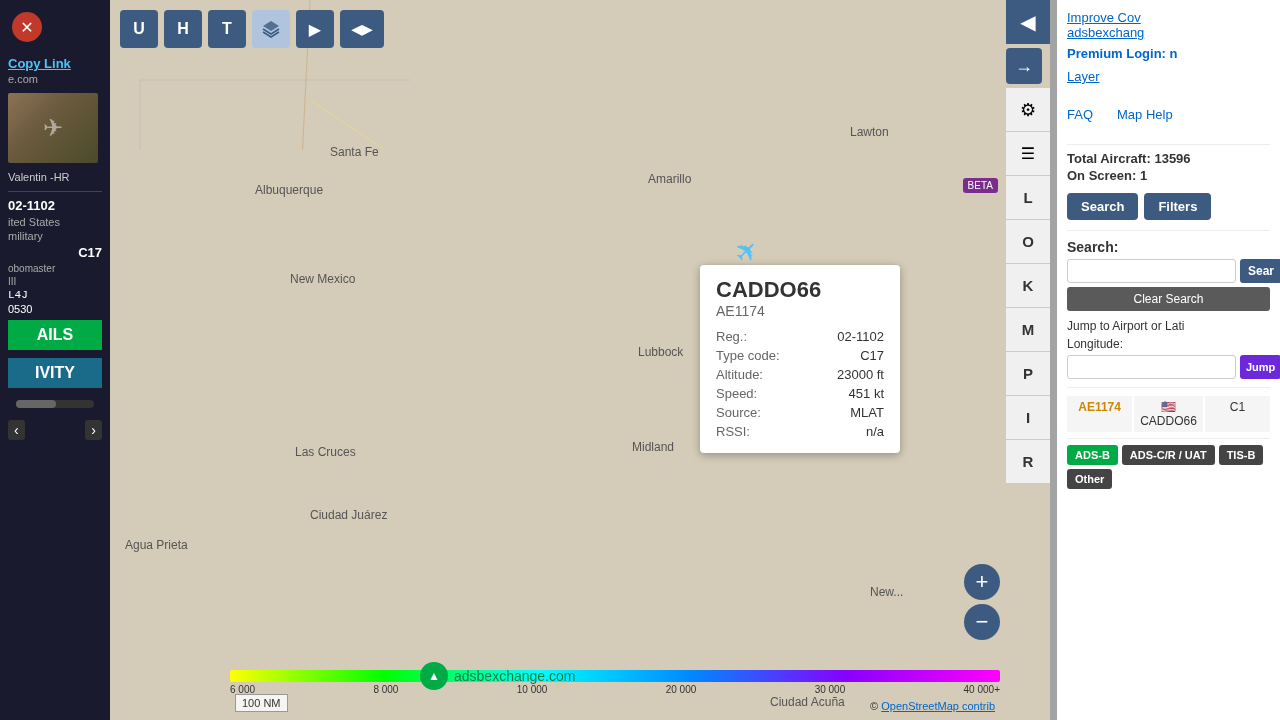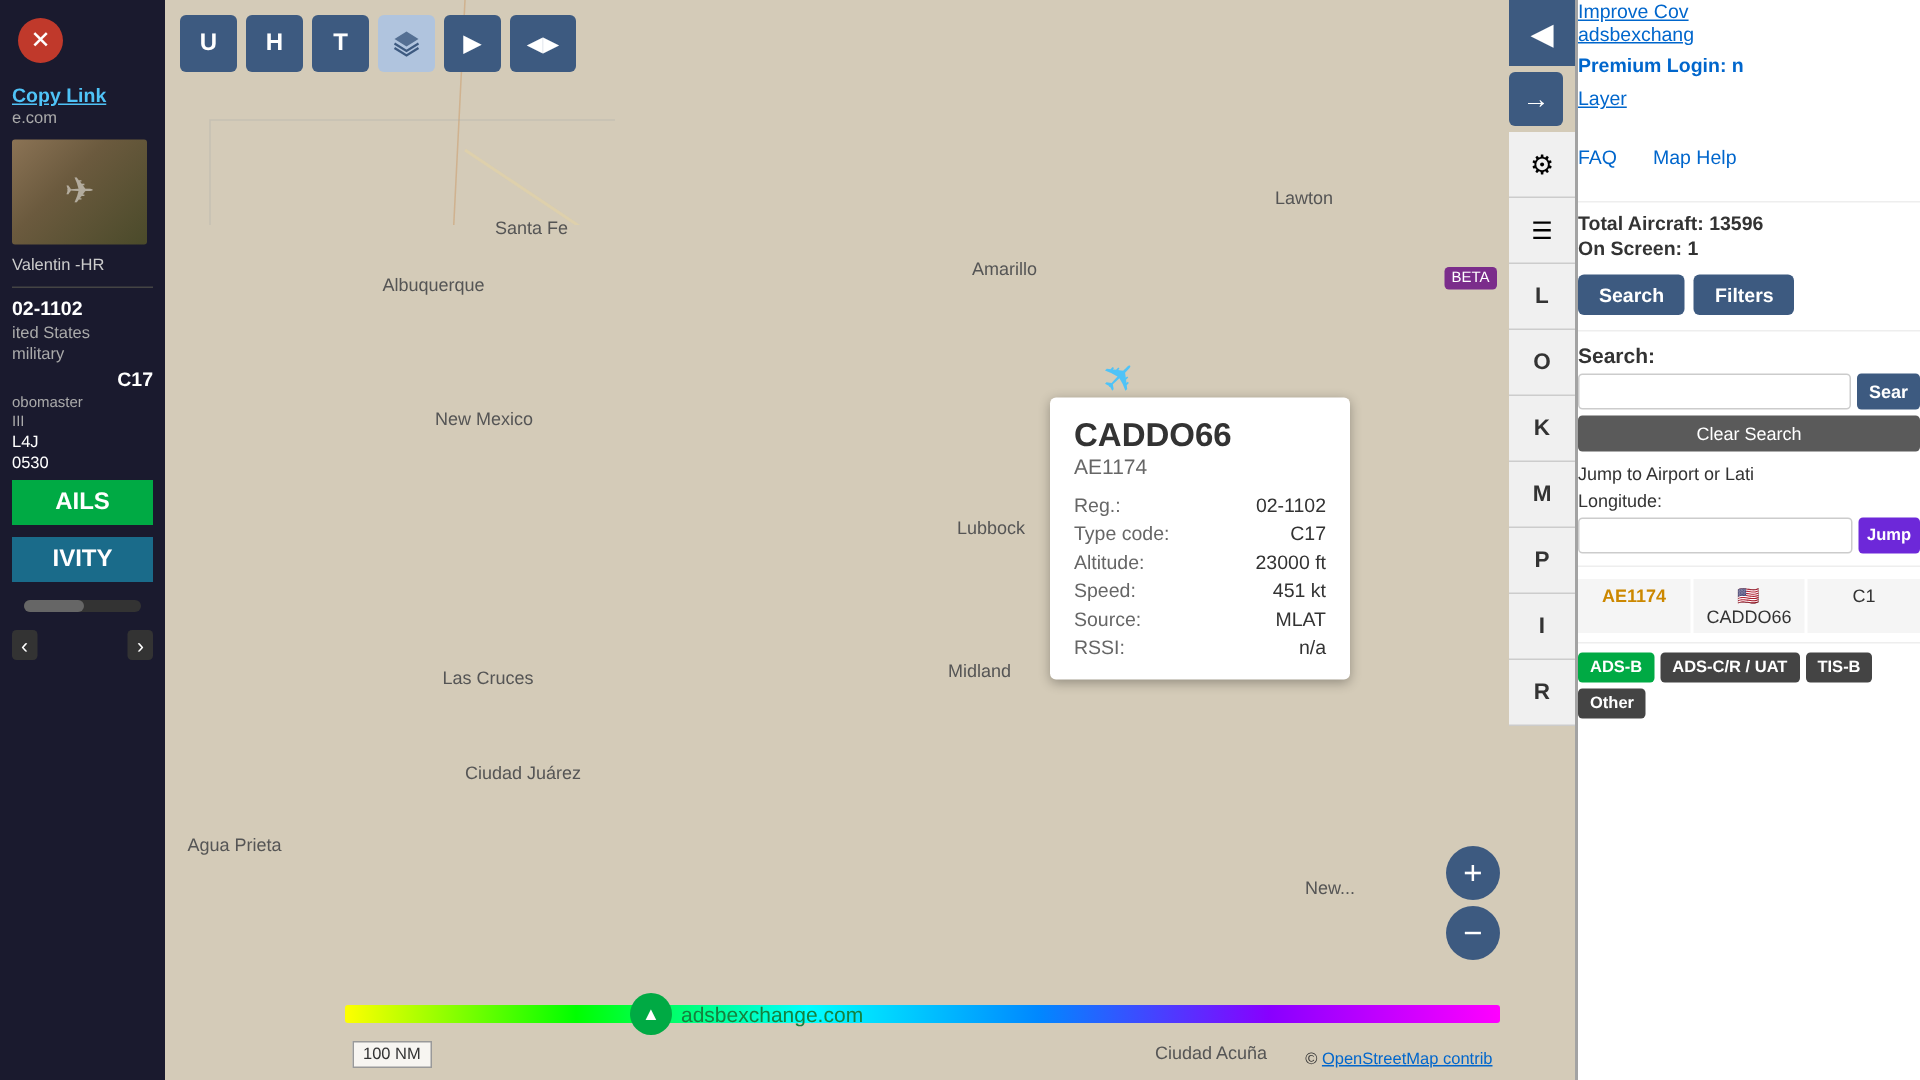--- a/index.html
+++ b/index.html
@@ -41,21 +41,21 @@
       position: absolute; top: 50%; left: 50%;
       transform: translate(-50%, -50%);
       font-size: 24px; color: rgba(255,255,255,0.5);
     }
     .pilot-name { color: #ccc; font-size: 11px; padding: 4px 8px; }
     .ac-reg { color: white; font-size: 13px; font-weight: bold; padding: 2px 8px; }
     .ac-country { color: #aaa; font-size: 11px; padding: 1px 8px; }
     .ac-mil { color: #aaa; font-size: 11px; padding: 1px 8px; }
     .ac-type { color: white; font-size: 13px; font-weight: bold; padding: 2px 8px; text-align: right; }
     .ac-fulltype { color: #aaa; font-size: 10px; padding: 1px 8px; }
-    .ac-code { color: white; font-size: 11px; padding: 1px 8px; }
+    .ac-code { color: white; font-size: 11px; padding: 1px 8px; font-family: Liberation Mono, monospace; }
     .ac-code2 { color: white; font-size: 11px; padding: 1px 8px; }
     .sidebar-btn {
       margin: 4px 8px;
       padding: 6px 4px;
       border: none;
       border-radius: 0;
       color: white;
       font-size: 16px;
       font-weight: bold;
       cursor: pointer;
@@ -280,23 +280,24 @@
       color: white; font-size: 10px; font-weight: normal;
       padding: 2px 5px; border-radius: 3px;
       z-index: 150;
     }
 
     
     #right-panel {
       width: 230px;
       height: 720px;
       background: white;
-      border-left: 2px solid #a3a3a3;
+      border-left: 7px solid #a3a3a3;
       overflow-y: auto;
       flex-shrink: 0;
+      padding: 10px;
     }
     .panel-link { color: #0066cc; text-decoration: underline; font-size: 13px; cursor: pointer; display: block; }
     .panel-premium { color: #0066cc; font-size: 13px; font-weight: bold; cursor: pointer; margin: 6px 0; }
     .panel-nav { display: flex; gap: 24px; margin: 22px 0; text-align: center; }
     .panel-nav-link { color: #0066cc; font-size: 13px; cursor: pointer; }
     .panel-stat { font-size: 13px; color: #333; margin: 2px 0; }
     .panel-stat span { font-weight: bold; }
     .panel-buttons { display: flex; gap: 6px; margin: 10px 0; }
     .panel-btn {
       padding: 6px 14px;
@@ -435,21 +436,21 @@
 
   <div class="map-label" style="left:220px; top:145px;">Santa Fe</div>
   <div class="map-label" style="left:145px; top:183px;">Albuquerque</div>
   <div class="map-label" style="left:180px; top:272px;">New Mexico</div>
   <div class="map-label" style="left:538px; top:172px;">Amarillo</div>
   <div class="map-label" style="left:740px; top:125px;">Lawton</div>
   <div class="map-label" style="left:185px; top:445px;">Las Cruces</div>
   <div class="map-label" style="left:528px; top:345px;">Lubbock</div>
   <div class="map-label" style="left:522px; top:440px;">Midland</div>
   <div class="map-label" style="left:200px; top:508px;">Ciudad Juárez</div>
-  <div class="map-label" style="left:15px; top:556px;">Agua Prieta</div>
+  <div class="map-label" style="left:15px; top:538px;">Agua Prieta</div>
   <div class="map-label" style="left:760px; top:585px;">New...</div>
   <div class="map-label" style="left:660px; top:695px;">Ciudad Acuña</div>
 
   <div class="aircraft-icon">✈</div>
 
   <div class="ac-popup">
     <div class="popup-callsign">CADDO66</div>
     <div class="popup-icao">AE1174</div>
     <div class="popup-row">
       <span class="popup-label">Reg.:</span>
@@ -508,20 +509,28 @@
     <div class="side-nav-btn">R</div>
   </div>
 
   <div class="zoom-buttons">
     <div class="zoom-btn">+</div>
     <div class="zoom-btn">−</div>
   </div>
 
   <div class="alt-scale">
     <div class="alt-gradient"></div>
+    <div class="alt-labels">
+      <span>6 000</span>
+      <span>8 000</span>
+      <span>10 000</span>
+      <span>20 000</span>
+      <span>30 000</span>
+      <span>40 000+</span>
+    </div>
   </div>
 
   <div class="scale-indicator">100 NM</div>
 
   <div class="adsb-logo">
     <div class="adsb-icon">▲</div>
     <span class="adsb-text">adsbexchange.com</span>
   </div>
 
   <div class="attribution">

